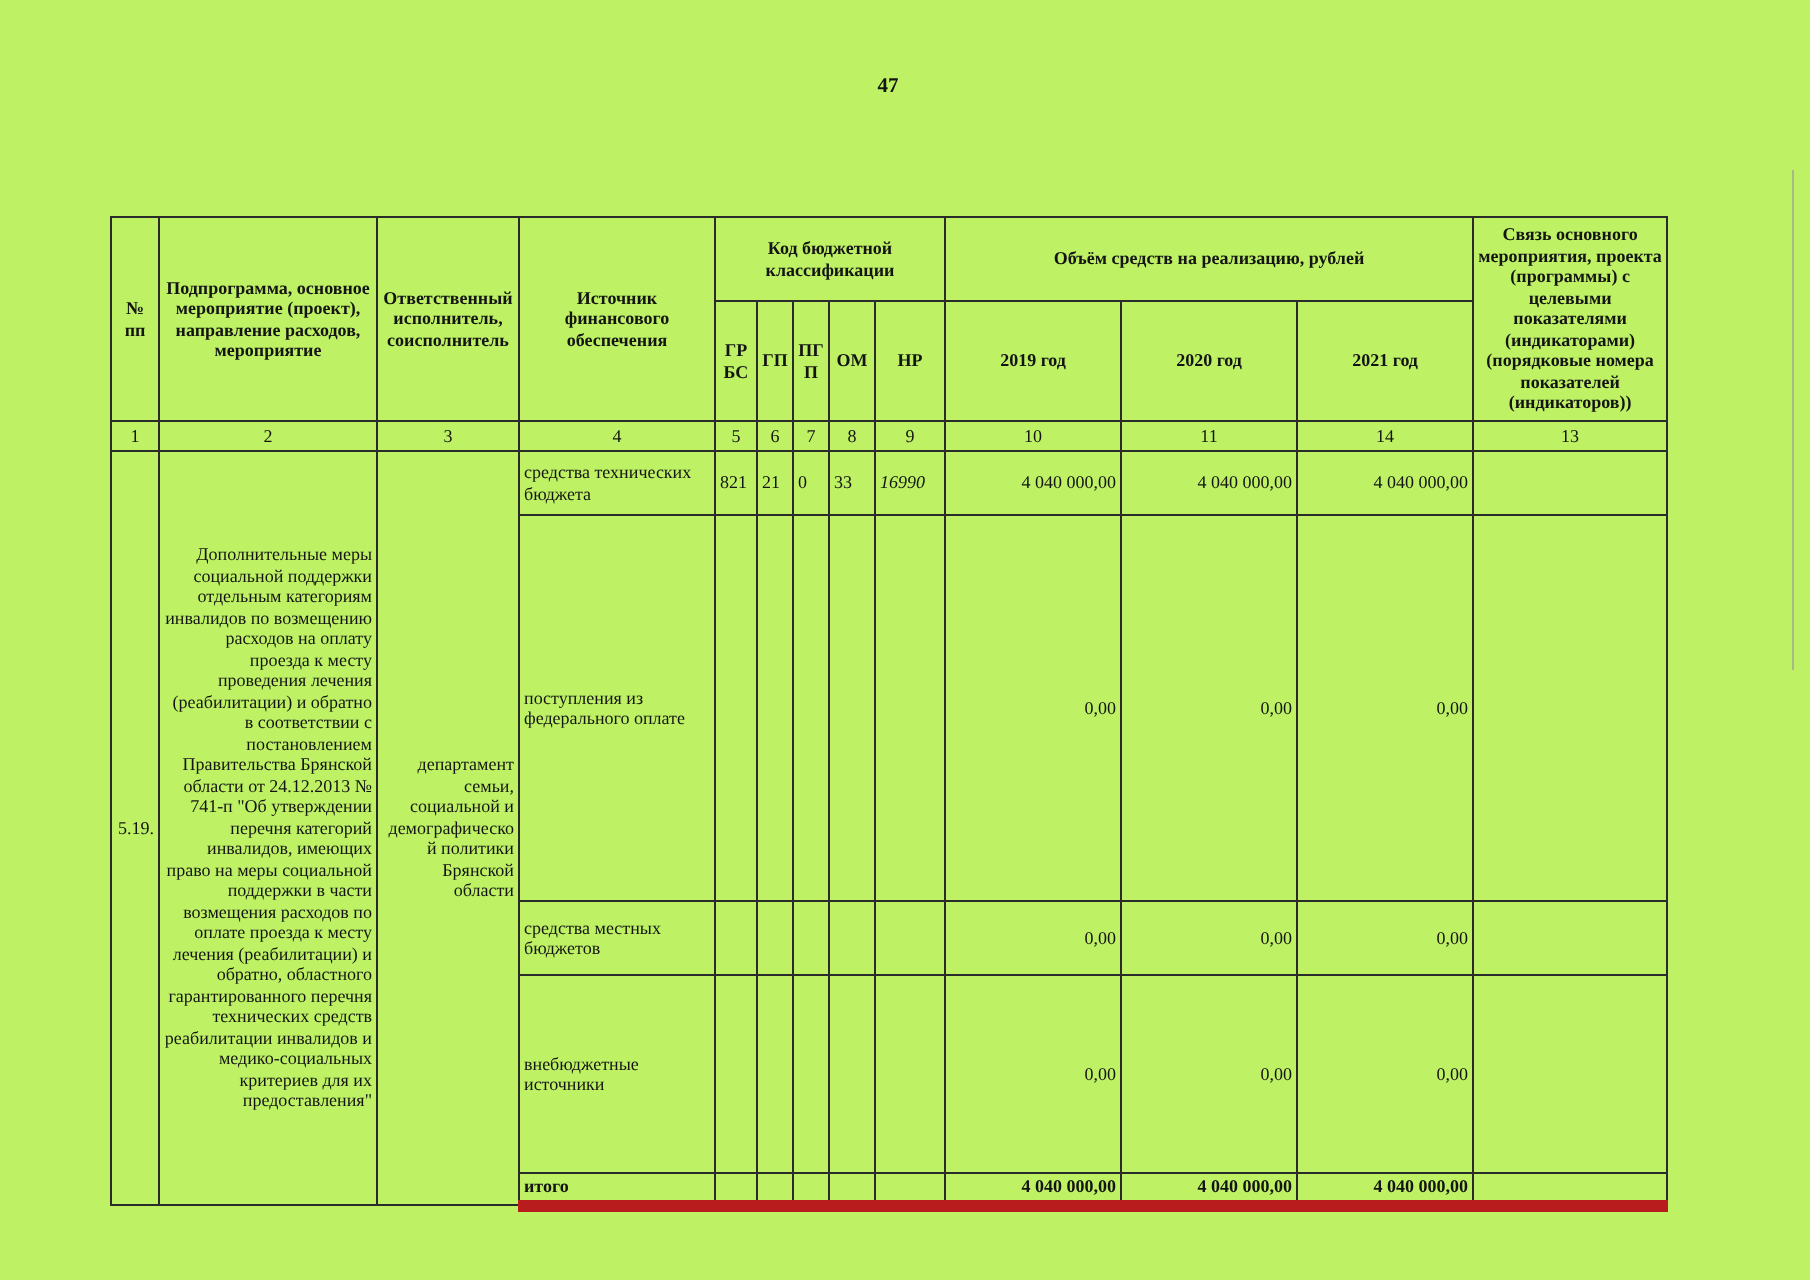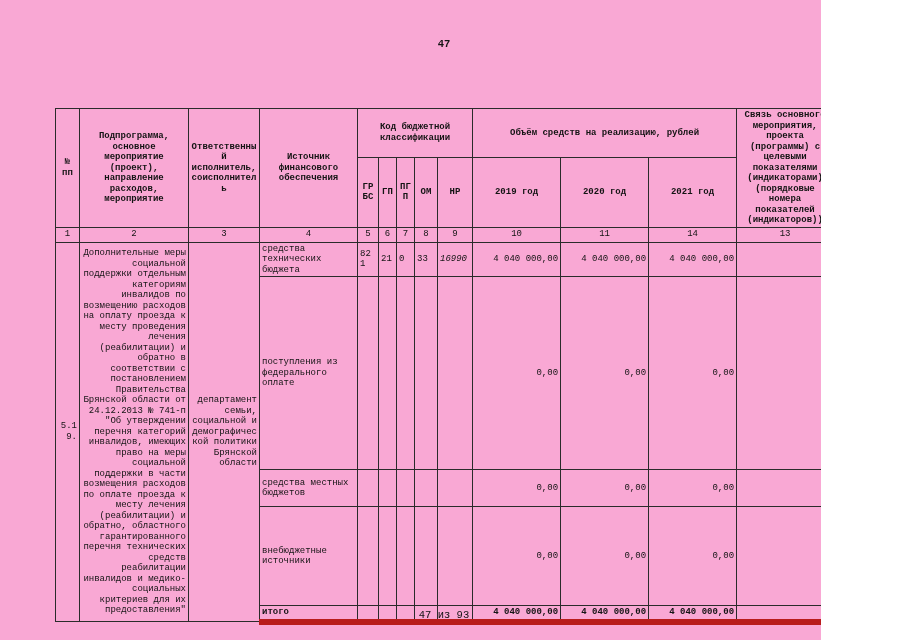--- a/index.html
+++ b/index.html
@@ -1,21 +1,21 @@
 <!DOCTYPE html>
 <html><head>
 <meta charset="utf-8">
 <style>
   html, body { margin: 0; padding: 0; background: #ffffff; }
   .page {
     position: relative;
-    width: 821px;
+    width: 905px;
     height: 640px;
-    background: #f9a8d4;
-    font-family: Liberation Mono, monospace;
+    background: #bef264;
+    font-family: Liberation Serif, serif;
     color: #141414;
     overflow: hidden;
   }
   .page-number-top {
     position: absolute;
     left: 55px; top: 38px; width: 778px;
     text-align: center;
     font-size: 10.5px;
     font-weight: bold;
   }
@@ -210,17 +210,16 @@
       <td class="code-cell"></td>
       <td class="code-cell"></td>
       <td class="money-cell">4 040 000,00</td>
       <td class="money-cell">4 040 000,00</td>
       <td class="money-cell">4 040 000,00</td>
       <td class="link-cell"></td>
     </tr>
   </tbody>
     </table>
 
-  <div class="page-footer">47 из 93</div>
 
   <div class="scan-artifact"></div>
 
 </div>
 
 </body></html>

